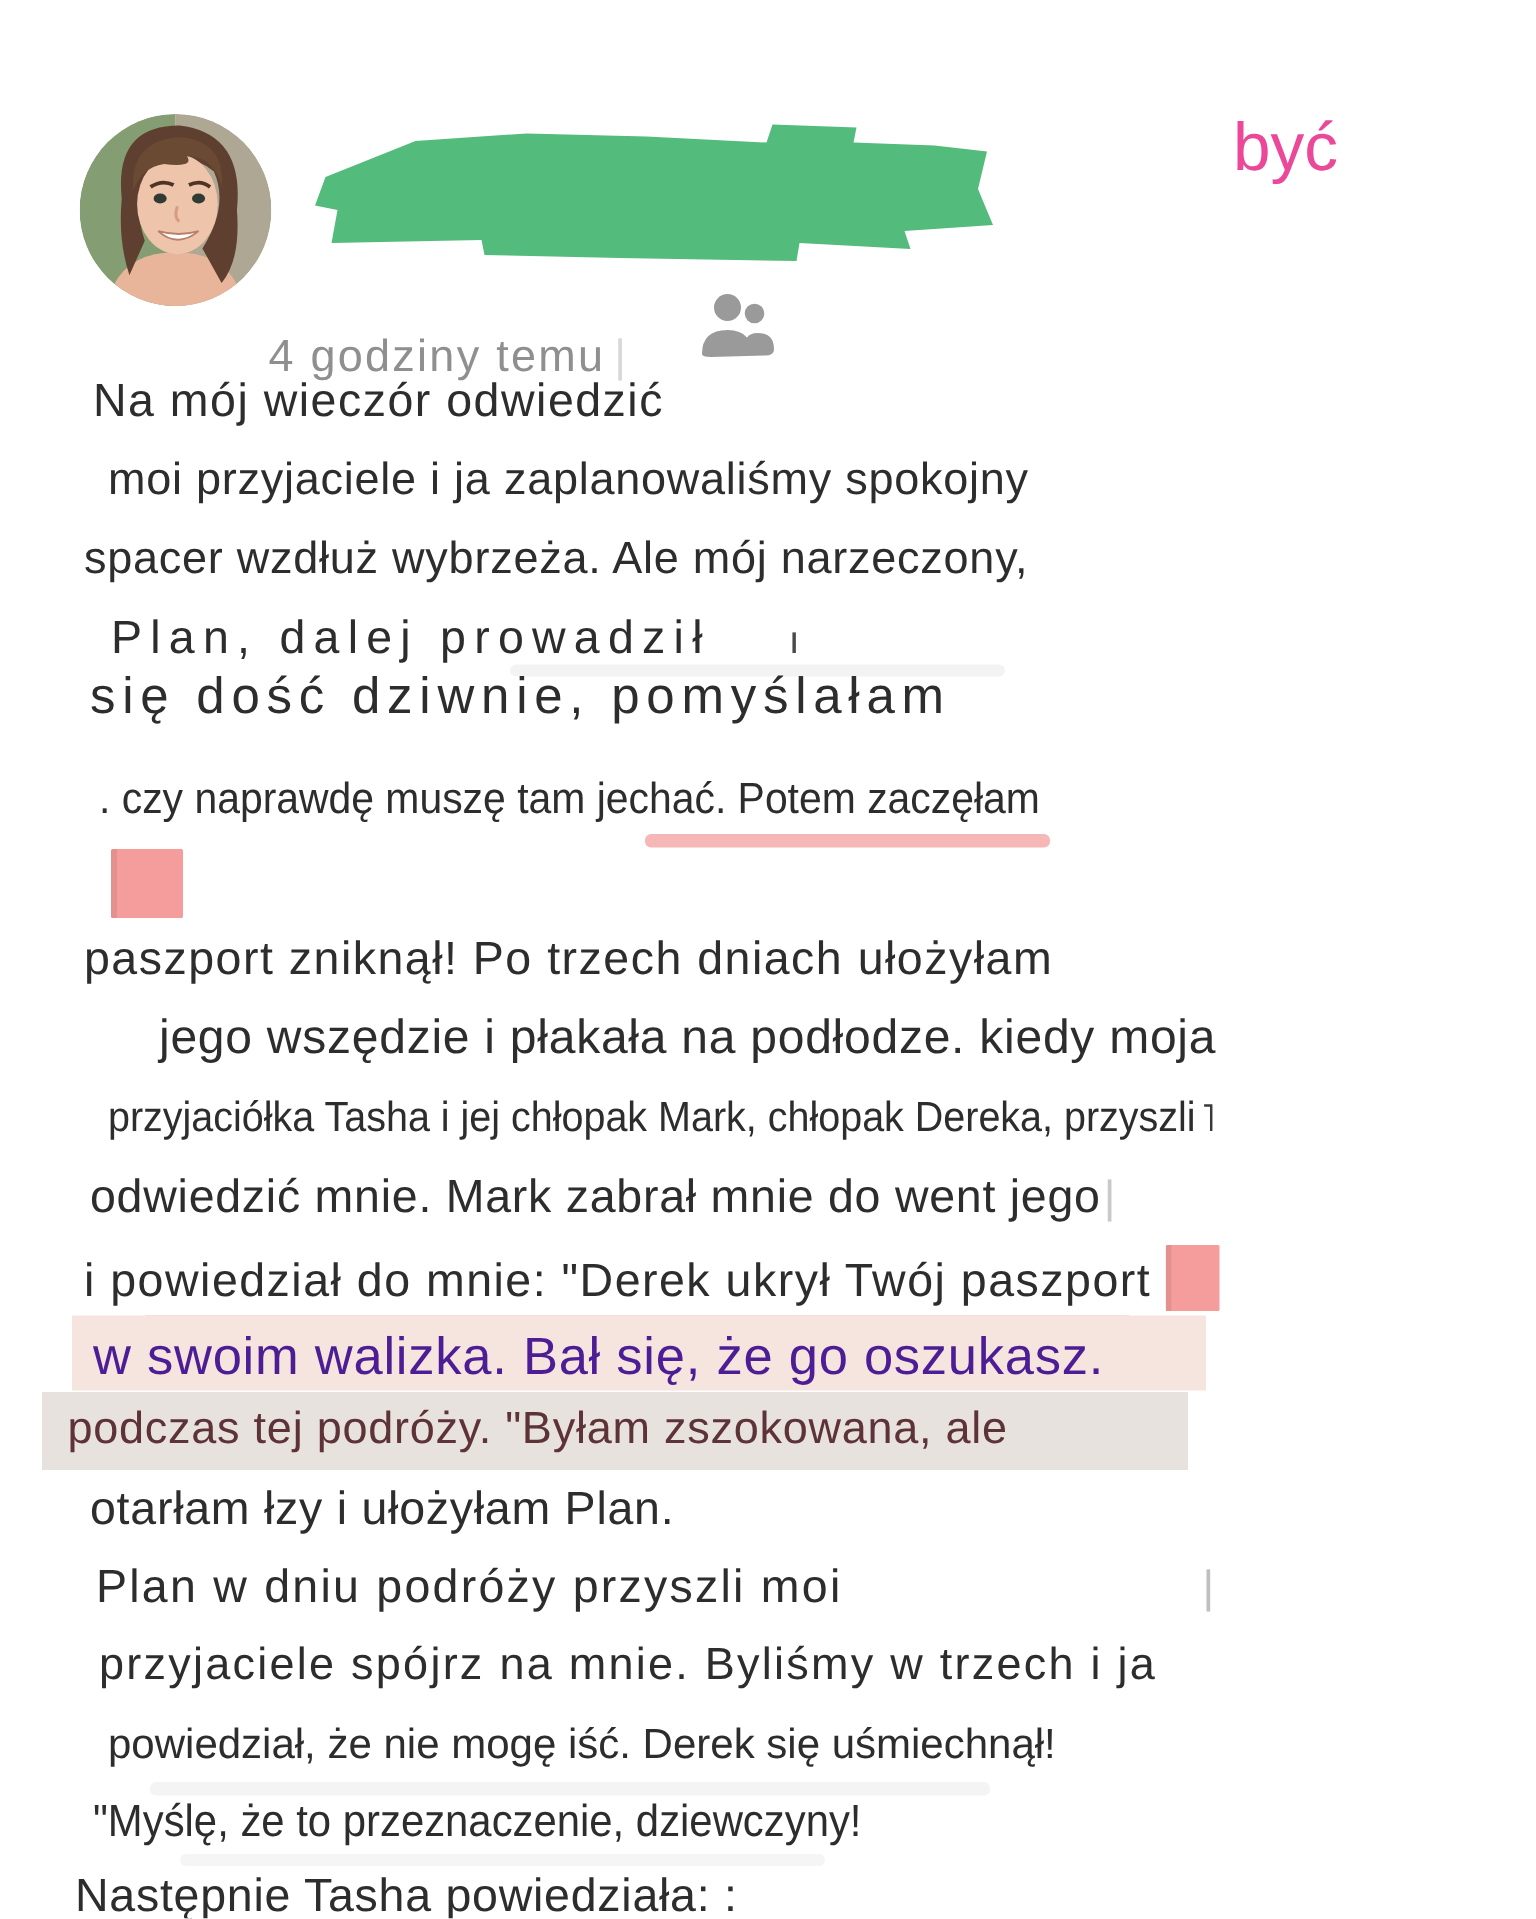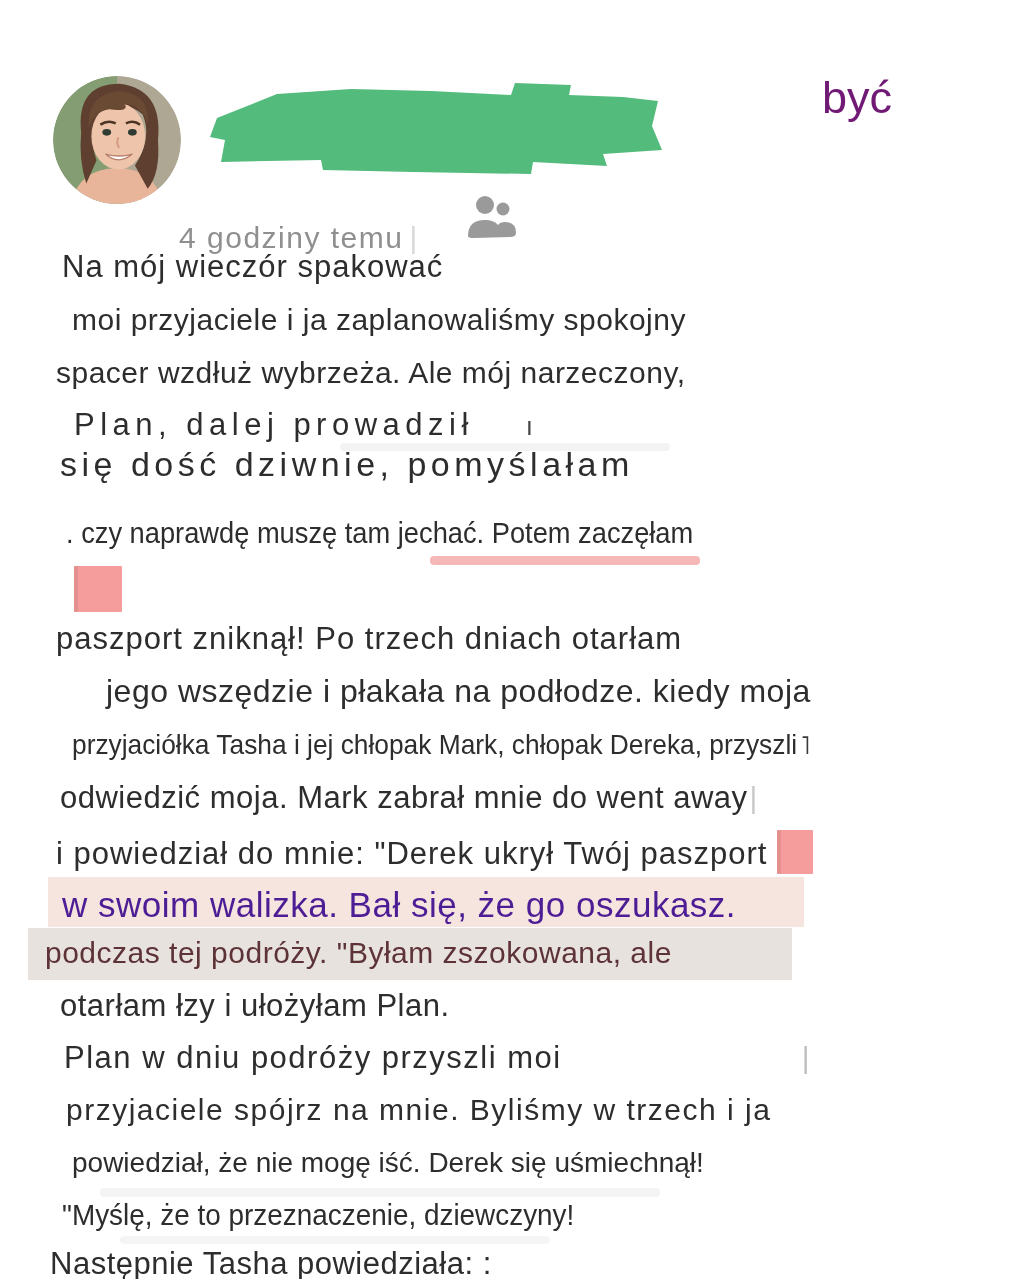--- a/index.html
+++ b/index.html
@@ -13,21 +13,21 @@
     overflow:hidden;display:block;
   }
   .scribble{position:absolute;left:203px;top:82px;width:468px;height:98px;}
   .timestamp{
     position:absolute;left:179px;top:197px;font-size:30px;color:#8f8f8f;
     letter-spacing:1.5px;white-space:nowrap;margin-top:24px;
   }
   .ts-cursor{color:#d8d8d8;margin-left:6px;font-weight:100;}
   .people-icon{position:absolute;left:464px;top:192px;width:56px;height:48px;}
   .corner-word{
-    position:absolute;left:822px;top:72px;font-size:45px;color:#701a75;white-space:nowrap;
+    position:absolute;left:822px;top:72px;font-size:45px;color:#ec4899;white-space:nowrap;
   }
   
   .text-line{
     position:absolute;color:#2d2d2d;white-space:nowrap;transform-origin:left center;
     line-height:1.2;
   }
   .red-block{display:inline-block;background:#f59c9c;border-left:4px solid #e4908f;
     vertical-align:-10px;border-radius:1px;}
   .trail{display:inline-block;}
   .hl-box{position:absolute;}
@@ -86,31 +86,31 @@
   </svg>
 
   <div class="corner-word">być</div>
 
   <div id="post-body">
       <div class="decor" style="left: 430px; top: 556px; width: 270px; height: 9px; background: rgb(242, 160, 158); opacity: 0.75;"></div>
       <div class="decor" style="left: 95px; top: 877px; width: 660px; height: 6px; background: rgb(237, 163, 155); opacity: 0.8;"></div>
       <div class="decor" style="left: 340px; top: 443px; width: 330px; height: 8px; background: rgb(233, 233, 233); opacity: 0.55;"></div>
       <div class="decor" style="left: 100px; top: 1188px; width: 560px; height: 9px; background: rgb(236, 236, 236); opacity: 0.6;"></div>
       <div class="decor" style="left: 120px; top: 1236px; width: 430px; height: 8px; background: rgb(239, 239, 239); opacity: 0.6;"></div>
-      <div class="text-line" style="left: 62px; top: 248px; font-size: 31px; letter-spacing: 1px;"><span>Na mój wieczór spakować</span></div>
+      <div class="text-line" style="left: 62px; top: 248px; font-size: 31px; letter-spacing: 1px;"><span>Na mój wieczór odwiedzić</span></div>
       <div class="text-line" style="left: 72px; top: 302px; font-size: 30px; letter-spacing: 0.5px;"><span>moi przyjaciele i ja zaplanowaliśmy spokojny</span></div>
       <div class="text-line" style="left: 56px; top: 355px; font-size: 30px; letter-spacing: 0.5px;"><span>spacer wzdłuż wybrzeża. Ale mój narzeczony,</span></div>
       <div class="text-line" style="left: 74px; top: 406px; font-size: 31px; letter-spacing: 5.5px;"><span>Plan, dalej prowadził</span><span class="trail" style="margin-left: 52px; color: rgb(74, 74, 74); font-size: 26px;">ı</span></div>
       <div class="text-line" style="left: 60px; top: 444px; font-size: 34px; letter-spacing: 4.5px;"><span>się dość dziwnie, pomyślałam</span></div>
       <div class="text-line" style="left: 66px; top: 516px; font-size: 29px; letter-spacing: 0px; transform: scaleX(0.94);"><span>. czy naprawdę muszę tam jechać. Potem zaczęłam</span></div>
       <div class="text-line" style="left: 64px; top: 566px; font-size: 31px; letter-spacing: 0.5px;"><span class="red-block" style="width: 44px; height: 46px; margin-left: 10px;"></span></div>
-      <div class="text-line" style="left: 56px; top: 620px; font-size: 31px; letter-spacing: 1px;"><span>paszport zniknął! Po trzech dniach otarłam</span></div>
+      <div class="text-line" style="left: 56px; top: 620px; font-size: 31px; letter-spacing: 1px;"><span>paszport zniknął! Po trzech dniach ułożyłam</span></div>
       <div class="text-line" style="left: 70px; top: 672px; font-size: 32px; letter-spacing: 0.5px; margin-left: 36px;"><span>jego wszędzie i płakała na podłodze. kiedy moja</span></div>
       <div class="text-line" style="left: 72px; top: 728px; font-size: 28px; letter-spacing: 0px; transform: scaleX(0.94);"><span>przyjaciółka Tasha i jej chłopak Mark, chłopak Dereka, przyszli</span><span class="trail" style="margin-left: 4px; color: rgb(58, 58, 58); font-size: 26px;">˥</span></div>
-      <div class="text-line" style="left: 60px; top: 779px; font-size: 31px; letter-spacing: 0.5px;"><span>odwiedzić moja. Mark zabrał mnie do went away</span><span class="trail" style="margin-left: 2px; color: rgb(201, 201, 201); font-size: 30px;">|</span></div>
+      <div class="text-line" style="left: 60px; top: 779px; font-size: 31px; letter-spacing: 0.5px;"><span>odwiedzić mnie. Mark zabrał mnie do went jego</span><span class="trail" style="margin-left: 2px; color: rgb(201, 201, 201); font-size: 30px;">|</span></div>
       <div class="text-line" style="left: 56px; top: 830px; font-size: 31px; letter-spacing: 1px;"><span>i powiedział do mnie: "Derek ukrył Twój paszport</span><span class="red-block" style="width: 32px; height: 44px; margin-left: 10px;"></span></div>
       <div class="hl-box" style="left: 48px; top: 877px; width: 756px; height: 50px; background: rgb(246, 229, 222);"></div>
       <div class="text-line" style="left: 62px; top: 884px; font-size: 35px; letter-spacing: 0.5px; color: #4c1d95;"><span>w swoim walizka. Bał się, że go oszukasz.</span></div>
       <div class="hl-box" style="left: 28px; top: 928px; width: 764px; height: 52px; background: rgb(232, 226, 222);"></div>
       <div class="text-line" style="left: 45px; top: 935px; font-size: 30px; letter-spacing: 0.5px; color: rgb(93, 51, 56);"><span>podczas tej podróży. "Byłam zszokowana, ale</span></div>
       <div class="text-line" style="left: 60px; top: 987px; font-size: 31px; letter-spacing: 0.5px;"><span>otarłam łzy i ułożyłam Plan.</span></div>
       <div class="text-line" style="left: 64px; top: 1039px; font-size: 31px; letter-spacing: 1.5px;"><span>Plan w dniu podróży przyszli moi</span><span class="trail" style="margin-left: 240px; color: rgb(191, 191, 191); font-size: 30px;">|</span></div>
       <div class="text-line" style="left: 66px; top: 1092px; font-size: 30px; letter-spacing: 1.5px;"><span>przyjaciele spójrz na mnie. Byliśmy w trzech i ja</span></div>
       <div class="text-line" style="left: 72px; top: 1146px; font-size: 28px; letter-spacing: 0px;"><span>powiedział, że nie mogę iść. Derek się uśmiechnął!</span></div>
       <div class="text-line" style="left: 62px; top: 1197px; font-size: 30px; letter-spacing: 0px; transform: scaleX(0.93);"><span>"Myślę, że to przeznaczenie, dziewczyny!</span></div>

